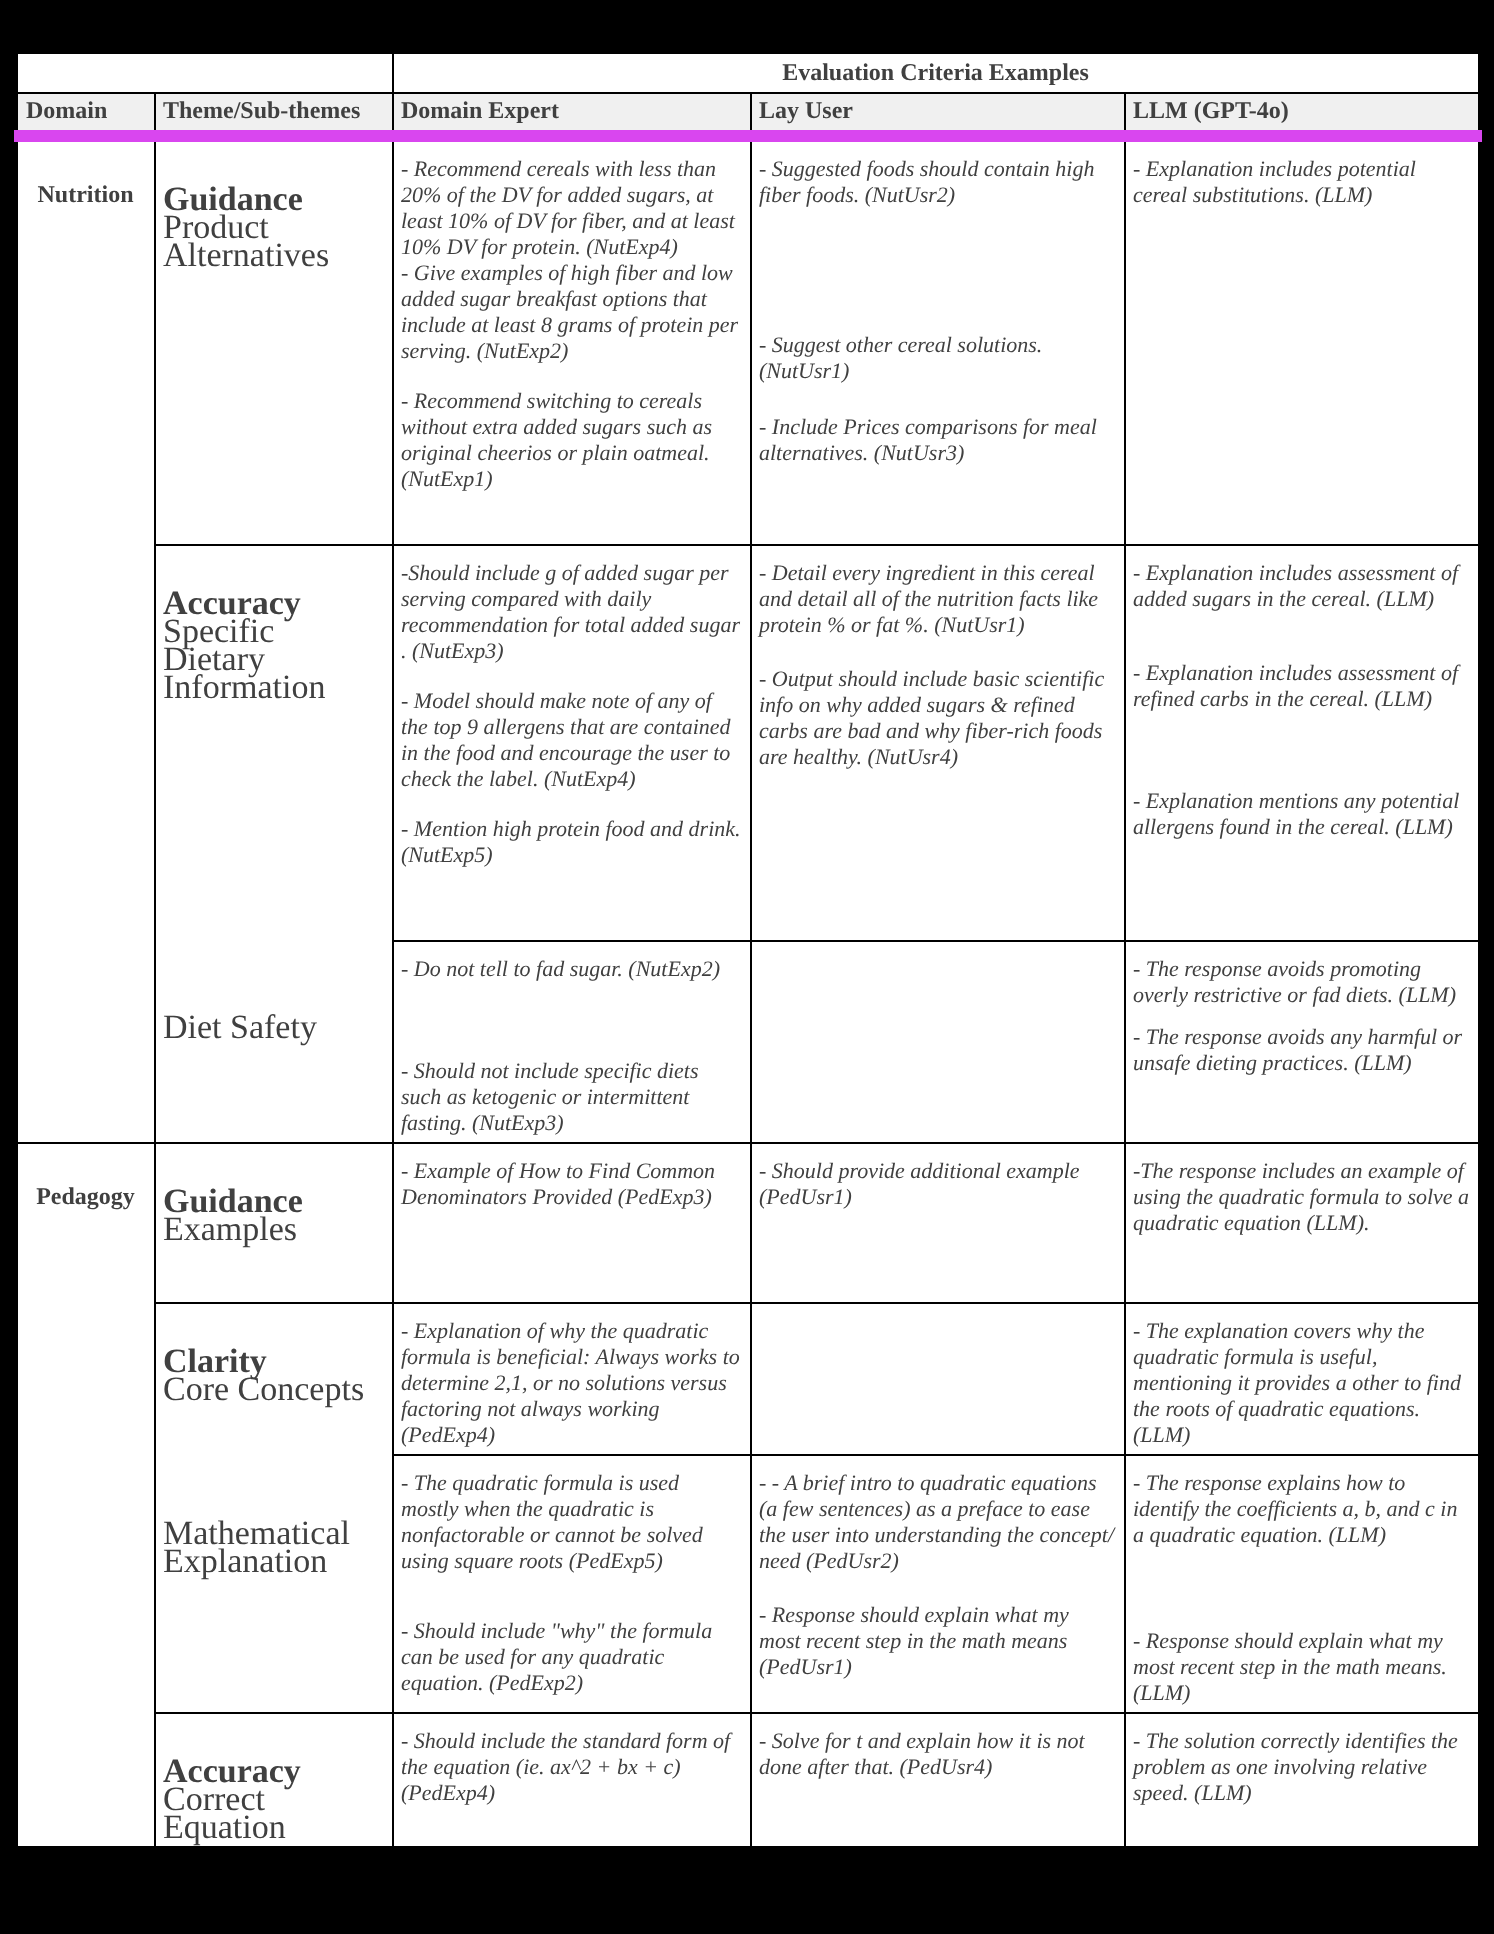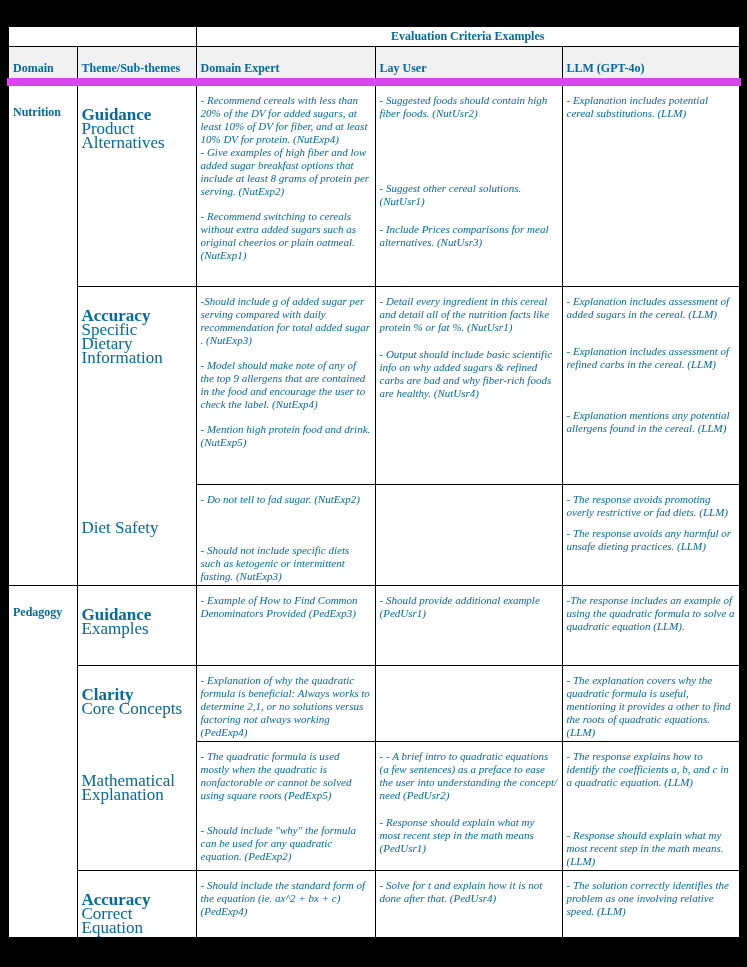--- a/index.html
+++ b/index.html
@@ -1,39 +1,39 @@
 <!DOCTYPE html>
 <html><head>
 <meta charset="utf-8">
 <style>
   html,body { margin:0; padding:0; background:#000; }
   .page {
     position:relative; width:747px; height:967px; background:#000; overflow:hidden;
-    font-family:"Liberation Serif","DejaVu Serif",serif; color:#0369a1;
+    font-family:"Liberation Serif","DejaVu Serif",serif; color:#404040;
   }
   table.criteria {
     position:absolute; left:7px; top:25px; width:733px;
     border-collapse:collapse; table-layout:fixed; background:#fff;
     border:2px solid #000;
   }
   col.c-domain { width:69px; }
   col.c-theme  { width:119px; }
   col.c-expert { width:179px; }
   col.c-lay    { width:187px; }
   col.c-llm    { width:178px; }
   td {
     border:1px solid #000; vertical-align:top; padding:2px 4px 2px 4px;
     box-sizing:border-box; overflow:hidden;
   }
   tr.hdr1 { height:20px; }
   tr.hdr2 { height:20px; }
   td.title-cell { text-align:center; font-weight:bold; font-size:12px; background:#fff; padding-top:2px; }
   td.blank-cell { background:#fff; }
-  tr.hdr2 td { background:#f0f0f0; font-weight:bold; font-size:12px; padding-top:14px; border-bottom:8px solid #d946ef; }
-  td.domain-cell { font-weight:bold; font-size:12px; padding-top:19px; }
+  tr.hdr2 td { background:#f0f0f0; font-weight:bold; font-size:12px; padding-top:1px; border-bottom:6px solid #d946ef; }
+  td.domain-cell { font-weight:bold; font-size:12px; padding-top:19px;text-align:center; }
   .theme-bold { font-weight:bold; font-size:17px; line-height:14px;margin-top:20px; }
   .theme-sub  { font-size:17px; line-height:14px; }
   td.body-cell p {
     margin:0; font-style:italic; font-size:11px; line-height:13px;
   }
   td.body-cell { padding-top:8px; }
 </style>
 </head>
 <body>
 

